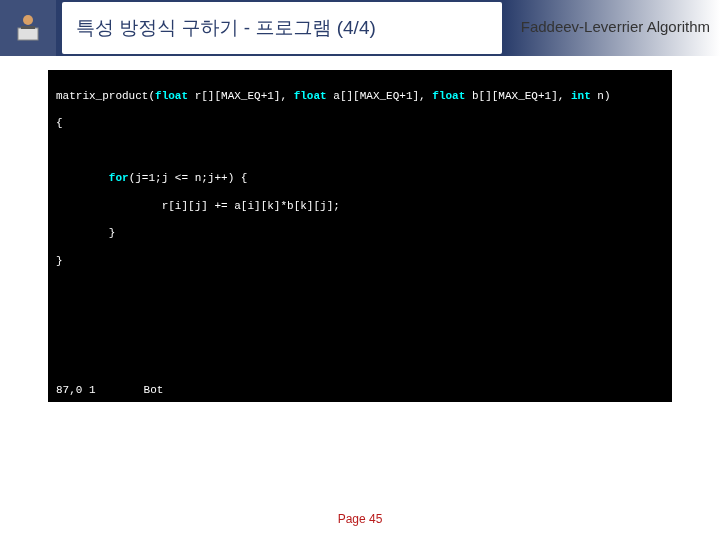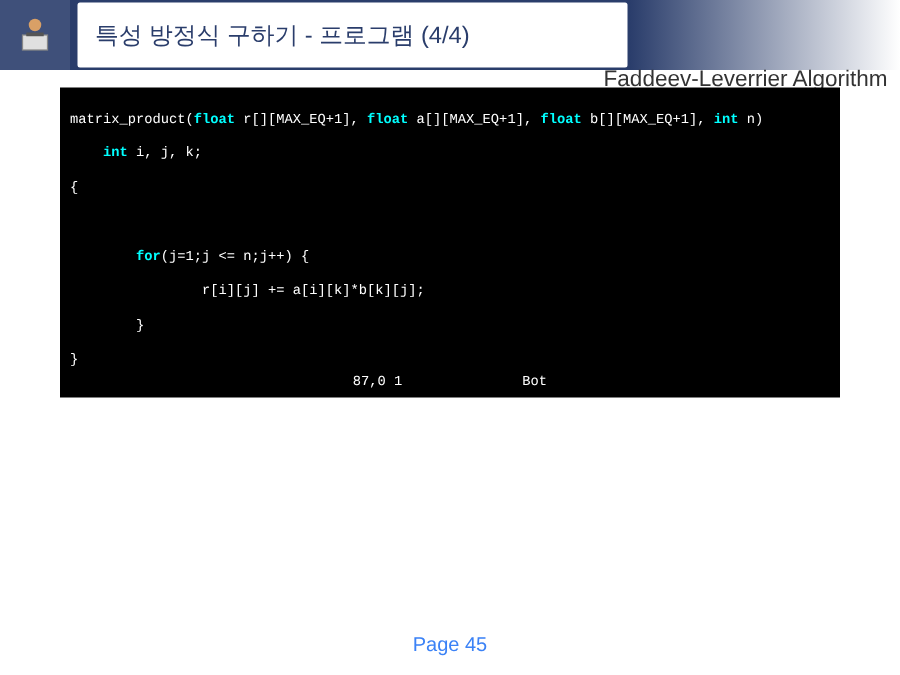--- a/index.html
+++ b/index.html
@@ -37,58 +37,57 @@
     font-size: 19px;
     font-weight: 500;
     flex: 0 0 auto;
     width: 440px;
   }
   .algo-label {
     position: absolute;
     right: 10px;
     top: 18px;
     color: #333;
-    font-size: 18px;
-    margin-top: 35px;
+    font-size: 15px;
   }
   .terminal {
     margin: 14px 48px 0 48px;
     background: #000000;
     color: #ffffff;
     font-family: "Courier New", monospace;
     font-size: 11px;
     line-height: 1.25;
     padding: 6px 8px 4px 8px;
-    height: 248px;
+    height: 332px;
     position: relative;
     white-space: pre;
     overflow: hidden;
   }
   .code-line { display: block; }
   .kw { color: #00ffff; font-weight: bold; }
   .status-bar {
     position: absolute;
     bottom: 4px;
     right: 8px;
     left: 8px;
     color: #ffffff;
     font-family: "Courier New", monospace;
     font-size: 11px;
     display: flex;
-    justify-content: center;
-    gap: 96px;
+    justify-content: flex-start;
+    gap: 48px;
   }
   .page-footer {
     position: absolute;
     bottom: 14px;
     left: 0;
     right: 0;
     text-align: center;
-    font-size: 16px;
-    color: #3b82f6;
+    font-size: 12px;
+    color: #b91c1c;
   }
 </style>
 </head>
 <body>
 
 <div class="header">
   <div class="icon-area">
     <svg width="40" height="40" viewBox="0 0 40 40">
       <circle cx="20" cy="12" r="5" fill="#d9a066"></circle>
       <rect x="10" y="20" width="20" height="12" fill="#e0e0e0" stroke="#888"></rect>
@@ -96,21 +95,20 @@
     </svg>
   </div>
   <div class="title-bar">
     <span>특성 방정식 구하기 - 프로그램 (4/4)</span>
   </div>
   <div class="algo-label">Faddeev-Leverrier Algorithm</div>
 </div>
 
 <div class="terminal">
 <span class="code-line"><span>matrix_product(</span><span class="kw">float</span><span> r[][MAX_EQ+1], </span><span class="kw">float</span><span> a[][MAX_EQ+1], </span><span class="kw">float</span><span> b[][MAX_EQ+1], </span><span class="kw">int</span><span> n)</span></span>
-<span class="code-line">    <span class="kw">int</span><span> i, j, k;</span></span>
 <span class="code-line">{</span>
 <span class="code-line"> </span>
 <span class="code-line">        <span class="kw">for</span><span>(j=1;j &lt;= n;j++) {</span></span>
 <span class="code-line">                <span>r[i][j] += a[i][k]*b[k][j];</span></span>
 <span class="code-line">        <span>}</span></span>
 <span class="code-line">}</span>
 
 
 
 

